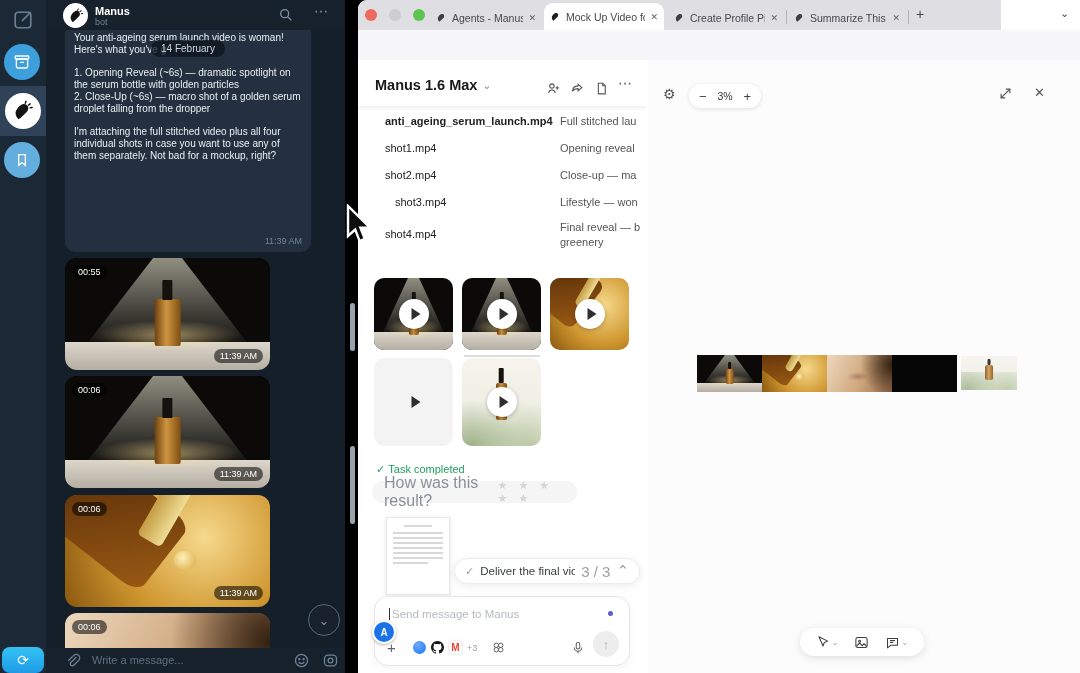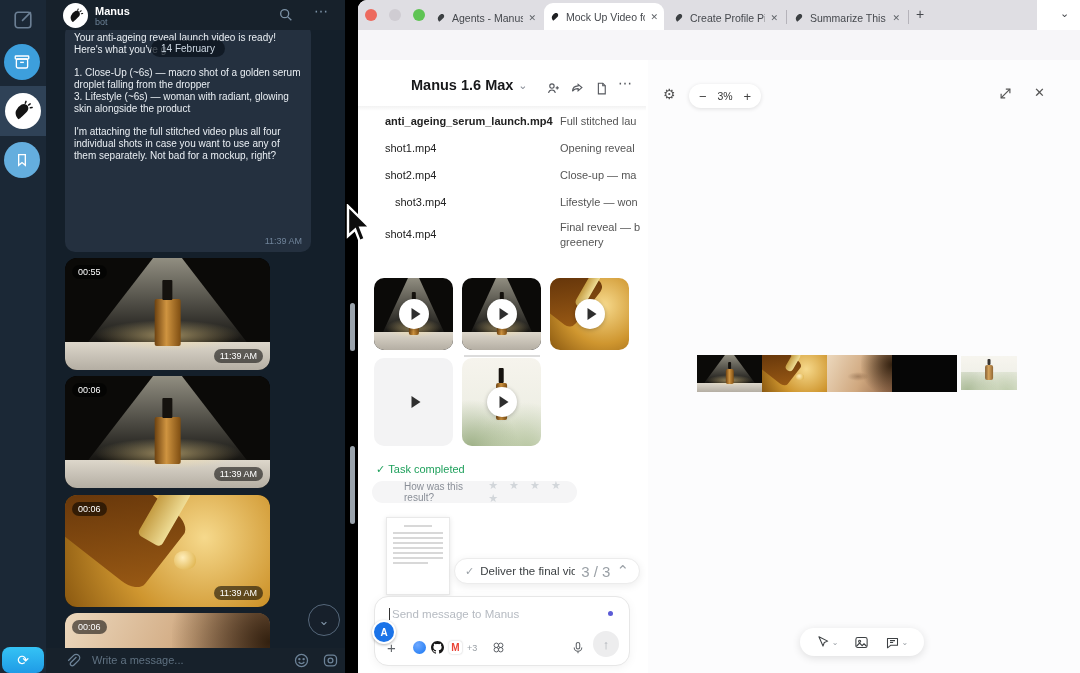--- a/index.html
+++ b/index.html
@@ -48,47 +48,47 @@
   .browline{position:absolute;left:30%;top:45%;width:34%;height:26%;background:radial-gradient(ellipse,rgba(90,58,35,.35),transparent 70%);}
   .sc-blank{background:#f3f3f4;}
   .sc-black{background:#060606;}
   .sc-bot{background:linear-gradient(to bottom,#f6f4ed,#e9ebdf);}
   .leaves{position:absolute;left:-10%;right:-10%;bottom:-18%;height:72%;background:radial-gradient(circle at 18% 78%,#9db086,transparent 52%),radial-gradient(circle at 76% 84%,#b6c5a0,transparent 55%),radial-gradient(circle at 48% 96%,#d6ddc2,transparent 62%);}
   .play{position:absolute;left:50%;top:50%;width:30px;height:30px;transform:translate(-50%,-50%);background:#fff;border-radius:50%;box-shadow:0 1px 4px rgba(0,0,0,.25);}
   .play::after{content:"";position:absolute;left:57%;top:50%;transform:translate(-50%,-50%);border-left:9px solid #2e2e2e;border-top:6px solid transparent;border-bottom:6px solid transparent;}
 
   
   .browser{left:358px;top:0;width:722px;height:673px;background:#fff;border-top-left-radius:9px;overflow:hidden;}
-  .tabstrip{left:0;top:0;width:643px;height:30px;background:#dfdee3;padding-left:36px;}
+  .tabstrip{left:0;top:0;width:643px;height:30px;background:#dfdee3;}
   .light{width:12px;height:12px;border-radius:50%;}
   .tab{position:absolute;top:5px;height:25px;display:flex;align-items:center;padding:0 6px;box-sizing:border-box;color:#45484d;font-size:10.5px;}
   .tab .lbl{overflow:hidden;white-space:nowrap;flex:1;margin:0 5px;}
   .tab .x{color:#5f6368;font-size:9px;flex:0 0 auto;}
   .tab.active{top:3px;height:27px;background:#fff;border-radius:9px 9px 0 0;}
   .tabsep{position:absolute;top:10px;width:1px;height:14px;background:#b5b3ba;}
   .toolbar{left:0;top:30px;width:722px;height:30px;background:#f7f6f9;border-bottom:1px solid #e4e2e7;}
   .navg{color:#5f6368;font-size:14px;line-height:1;}
   .urlpill{left:84px;top:35px;width:448px;height:21px;background:#eceef1;border-radius:11px;display:flex;align-items:center;padding:0 10px;box-sizing:border-box;}
   .url{color:#202124;font-size:11px;white-space:nowrap;overflow:hidden;margin-left:7px;}
   .profile{left:628px;top:35px;width:64px;height:20px;background:#e8e6ee;border-radius:10px;display:flex;align-items:center;padding:0 8px 0 3px;box-sizing:border-box;gap:4px;}
   .avatar-sm{width:15px;height:15px;border-radius:50%;background:radial-gradient(circle at 40% 35%,#d9c3aa,#6f5a48);}
   .profile span{font-size:10.5px;color:#202124;}
 
   .content{left:0;top:60px;width:722px;height:613px;background:#fff;}
-  .m-title{font-size:14.5px;font-weight:600;color:#17181a;margin-left:36px;}
+  .m-title{font-size:14.5px;font-weight:600;color:#17181a;}
   .m-chev{color:#8a8f98;font-size:11px;margin-left:5px;}
   .hicon{color:#55585e;}
   .hdr-div{left:0;top:46px;width:288px;height:5px;background:linear-gradient(to bottom,rgba(0,0,0,.05),transparent);}
   .frow-name{font-size:11px;color:#222;white-space:nowrap;}
   .frow-desc{font-size:11px;color:#555;width:88px;overflow:hidden;}
   .nowrap{white-space:nowrap;}
   .thumb{border-radius:10px;overflow:hidden;}
   .status{color:#1fa05c;font-size:11px;font-weight:500;}
   .ratepill{left:14px;top:421px;width:205px;height:22px;background:#f5f5f6;border-radius:11px;display:flex;align-items:center;padding:0 12px;box-sizing:border-box;}
-  .ratepill .q{font-size:10px;color:#8a8f98;margin-left:20px;}
+  .ratepill .q{font-size:16px;color:#8a8f98;}
   .stars{margin-left:12px;color:#d2d6da;font-size:11px;letter-spacing:4px;}
   .docthumb{left:28px;top:457px;width:64px;height:78px;background:#fff;border:1px solid #e9e9e9;box-shadow:0 1px 5px rgba(0,0,0,.10);padding:7px 6px;box-sizing:border-box;}
   .docline{height:2px;background:#d8d8d8;margin-bottom:3px;}
   .docline.short{width:55%;margin:0 auto 5px;}
   .taskpill{left:96px;top:498px;width:186px;height:26px;background:#fff;border:1px solid #ececec;border-radius:13px;box-shadow:0 2px 8px rgba(0,0,0,.08);display:flex;align-items:center;padding:0 10px;box-sizing:border-box;gap:6px;}
   .taskpill .chk{color:#9aa0a6;font-size:11px;}
   .taskpill .tl{font-size:11.5px;color:#3c4043;flex:1;white-space:nowrap;overflow:hidden;}
   .taskpill .pg{font-size:15px;color:#9aa0a6;}
   .composer{left:16px;top:536px;width:256px;height:70px;background:#fff;border:1px solid #e7e7e7;border-radius:14px;box-shadow:0 2px 10px rgba(0,0,0,.05);box-sizing:border-box;}
   .composer .ph{position:absolute;left:14px;top:11px;font-size:11.5px;color:#b5bac1;}
@@ -170,25 +170,25 @@
             <circle cx="10" cy="10" r="6"></circle>
             <path d="M14.8 14.8L20 20"></path>
           </svg>
       </div>
       <div class="a" style="left:268px;top:3px;color:#7c92a6;font-size:14px;">⋯</div>
     </div>
 
     <div class="a tg-chat">
 
       <div class="a bubble">
-        <div>Your anti-ageing reveal launch video is ready!</div>
+        <div>Your anti-ageing serum launch video is woman!</div>
         <div>Here's what you've g</div>
         <div class="para" style="margin-top:11px;">
-          <div>1. Close-Up (~6s) — macro shot of a golden serum droplet falling from the dropper</div>
-          <div>3. Lifestyle (~6s) — woman with radiant, glowing skin alongside the product</div>
+          <div>1. Opening Reveal (~6s) — dramatic spotlight on the serum bottle with golden particles</div>
+          <div>2. Close-Up (~6s) — macro shot of a golden serum droplet falling from the dropper</div>
         </div>
         <div class="para" style="margin-top:11px;width:214px;">I'm attaching the full stitched video plus all four individual shots in case you want to use any of them separately. Not bad for a mockup, right?</div>
         <div class="msgtime">11:39 AM</div>
       </div>
 
       <div class="a datepill" style="left:105px;top:10px;">14 February</div>
 
       <div class="a vid" style="left:19px;top:228px;">
         <div class="scene sc-spot">
           <div class="cone"></div>

